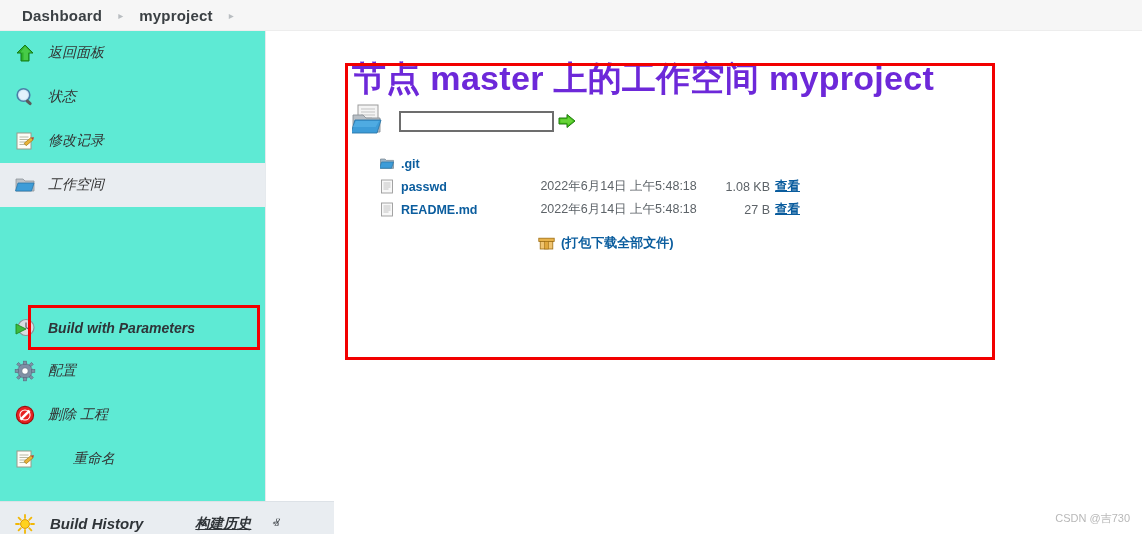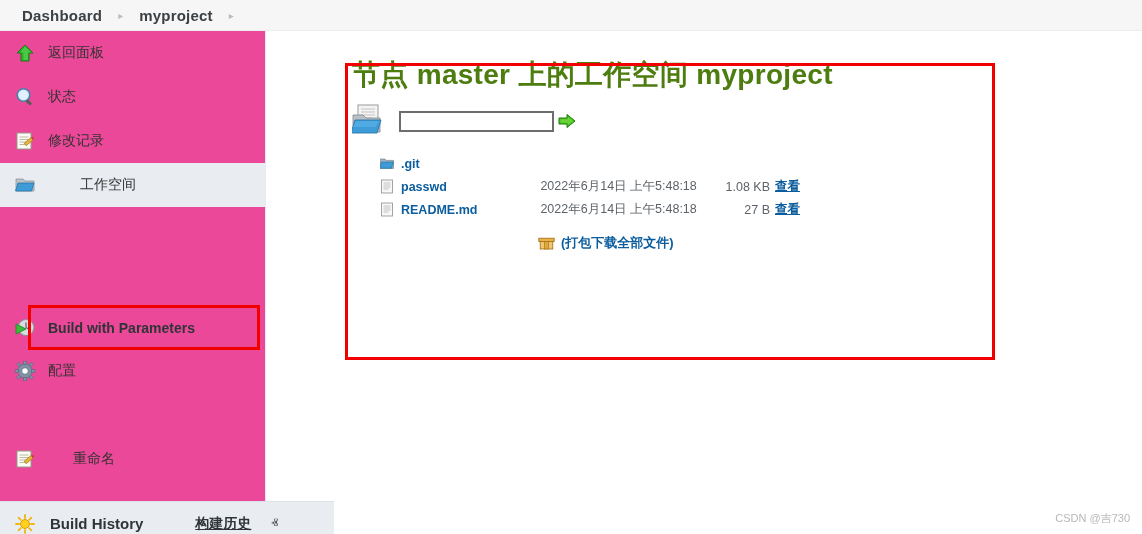--- a/index.html
+++ b/index.html
@@ -44,35 +44,36 @@
     line-height: 1;
     transform: translateY(1px);
   }
 
   
   #sidebar {
     position: absolute;
     left: 0; top: 31px;
     width: 266px;
     height: 503px;
-    background: #ec4899;
+    background: #5eead4;
     border-right: 1px solid #e6eaee;
     box-sizing: border-box;
+    font-style: italic;
   }
   .side-item {
     display: flex;
     align-items: center;
     height: 44px;
     padding-left: 14px;
     box-sizing: border-box;
     font-size: 14px;
     color: #333;
     position: relative;
   }
-  .side-item.active { background: #e9edf1; gap: 32px; }
+  .side-item.active { background: #e9edf1; }
   .side-item .side-label { margin-left: 12px; }
   .side-sub {
     display: flex;
     align-items: center;
     height: 44px;
     padding-left: 38px;
     box-sizing: border-box;
     font-size: 14px;
     border-top: 1px solid #eceff2;
     border-bottom: 1px solid #eceff2;
@@ -155,23 +156,23 @@
     height: 297px;
     border: 3px solid #f20000;
     box-sizing: border-box;
     pointer-events: none;
     z-index: 5;
   }
   #page-title {
     position: absolute;
     left: 352px;
     top: 56px;
-    font-size: 28px;
-    font-weight: bold;
-    color: #4d7c0f;
+    font-size: 34px;
+    font-weight: bold;
+    color: #6d28d9;
     white-space: nowrap;
     letter-spacing: .3px;
   }
 
   
   #path-row {
     position: absolute;
     left: 352px;
     top: 104px;
     display: flex;
@@ -340,20 +341,31 @@
           <rect x="15.6" y="16" width="3.2" height="2.6" transform="rotate(45 17.2 17.3)"></rect>
           <rect x="15.6" y="3.2" width="3.2" height="2.6" transform="rotate(-45 17.2 4.5)"></rect>
           <rect x="3.2" y="16" width="3.2" height="2.6" transform="rotate(-45 4.8 17.3)"></rect>
         </g>
         <circle cx="11" cy="11" r="3.3" fill="#ffffff" stroke="#5d6d80" stroke-width=".8"></circle>
       </svg>
     </span>
     <span class="side-label">配置</span>
   </div>
 
+  <div class="side-item" style="position:absolute;top:362px;left:0;width:334px;">
+    <span class="ico">
+      <svg width="22" height="22" viewBox="0 0 22 22">
+        <circle cx="11" cy="11" r="8.6" fill="#e82222" stroke="#a00d0d" stroke-width="1.1"></circle>
+        <circle cx="11" cy="11" r="5.6" fill="#ffffff"></circle>
+        <circle cx="11" cy="11" r="4.6" fill="#e82222"></circle>
+        <rect x="4.6" y="9.8" width="12.8" height="2.5" fill="#ffffff" transform="rotate(-45 11 11)"></rect>
+      </svg>
+    </span>
+    <span class="side-label">删除 工程</span>
+  </div>
 
   <div class="side-item" style="position:absolute;top:406px;left:0;width:334px;gap:25px;">
     <span class="ico">
       <svg width="22" height="22" viewBox="0 0 22 22">
         <rect x="3" y="3" width="14" height="16" fill="#fdfdf6" stroke="#9a9a8a" stroke-width="1"></rect>
         <g stroke="#b9b9a6" stroke-width="1">
           <line x1="5.5" y1="7" x2="14.5" y2="7"></line>
             <line x1="5.5" y1="9.5" x2="14.5" y2="9.5"></line>
           <line x1="5.5" y1="12" x2="14.5" y2="12"></line>
             <line x1="5.5" y1="14.5" x2="12" y2="14.5"></line>

